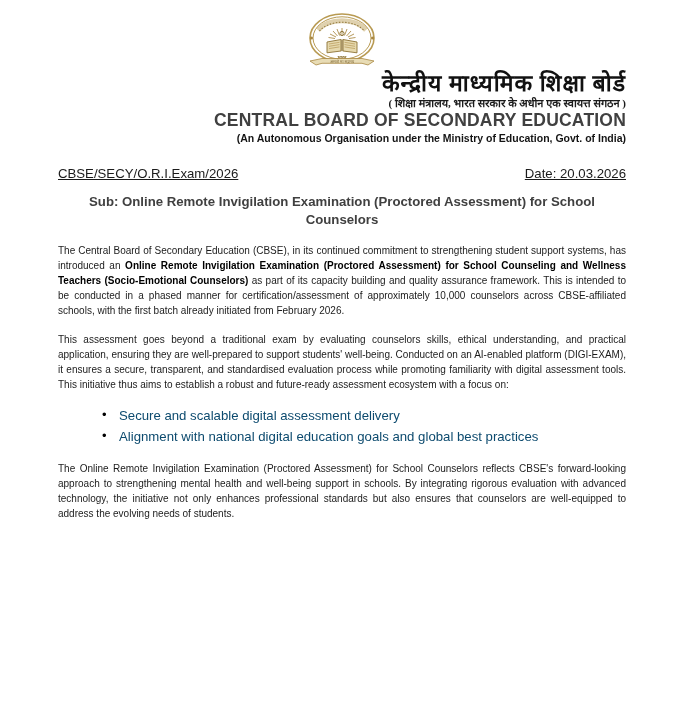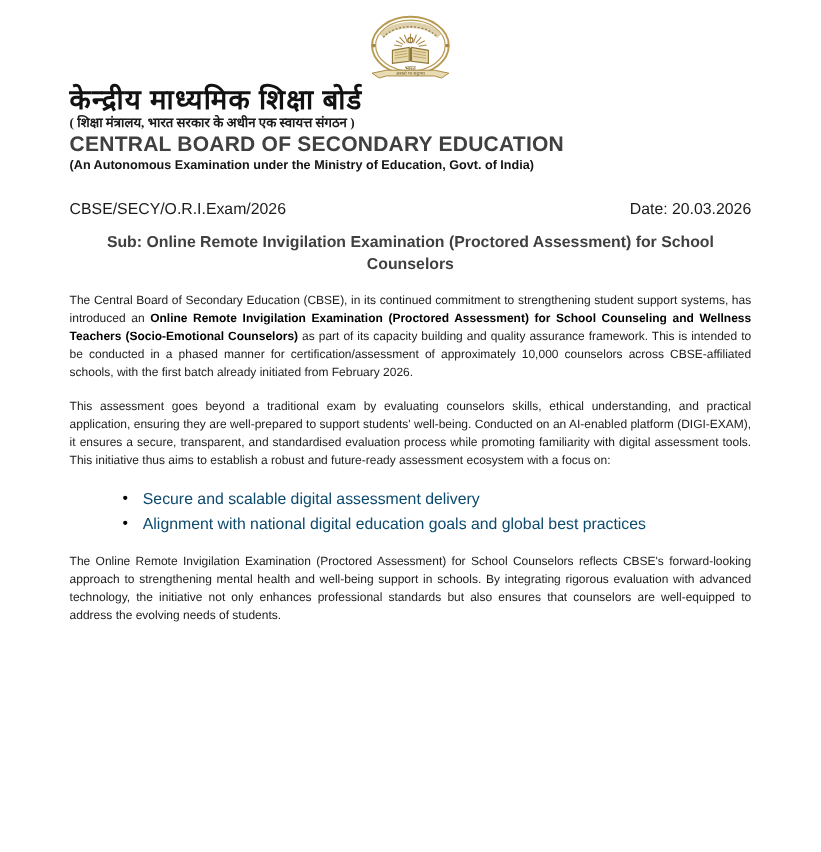--- a/index.html
+++ b/index.html
@@ -21,21 +21,21 @@
     width: 684px;
     height: 710px;
     position: relative;
     box-sizing: border-box;
     padding: 0 58px 0 58px;
   }
 
   
   .letterhead {
     padding-top: 8px;
-    text-align: left;
+    text-align: right;
   }
 
   .emblem-wrap {
     display: flex;
     justify-content: center;
     align-items: flex-start;
     height: 66px;
   }
 
   .emblem {
@@ -87,20 +87,21 @@
   }
 
   
   .ref-row {
     display: flex;
     justify-content: space-between;
     align-items: flex-start;
     margin-top: 21px;
     font-size: 13.2px;
     color: #1b1b1b;
+    text-decoration: underline;
   }
 
   .ref-no { white-space: nowrap; }
   .ref-date { white-space: nowrap; }
 
   
   .subject {
     margin-top: 12px;
     text-align: center;
     font-size: 13.2px;
@@ -191,21 +192,21 @@
         <text x="46" y="50.5" font-size="4.6" text-anchor="middle" fill="#8d7334" font-family="'Liberation Serif', serif" font-weight="bold">भारत</text>
 
         <path d="M14 53 L26 50.5 L66 50.5 L78 53 L72 57 L66 55.3 L26 55.3 L20 57 Z" fill="#e8dcb5" stroke="#a8863f" stroke-width="0.8"></path>
         <text x="46" y="54.6" font-size="4" text-anchor="middle" fill="#7a6330" font-family="'Liberation Serif', serif">असतो मा सद्गमय</text>
       </svg>
     </div>
 
     <div class="hindi-title">केन्द्रीय माध्यमिक शिक्षा बोर्ड</div>
     <div class="hindi-sub">( शिक्षा मंत्रालय, भारत सरकार के अधीन एक स्वायत्त संगठन )</div>
     <div class="eng-title">CENTRAL BOARD OF SECONDARY EDUCATION</div>
-    <div class="eng-sub">(An Autonomous Examination under the Ministry of Education, Govt. of India)</div>
+    <div class="eng-sub">(An Autonomous Organisation under the Ministry of Education, Govt. of India)</div>
   </div>
 
   <div class="ref-row">
     <span class="ref-no">CBSE/SECY/O.R.I.Exam/2026</span>
     <span class="ref-date">Date: 20.03.2026</span>
   </div>
 
   <div class="subject">Sub: Online Remote Invigilation Examination (Proctored Assessment) for School Counselors</div>
 
   <p class="body-para"><span>The Central Board of Secondary Education (CBSE), in its continued commitment to strengthening student support systems, has introduced an </span><b>Online Remote Invigilation Examination (Proctored Assessment) for School Counseling and Wellness Teachers (Socio-Emotional Counselors)</b><span> as part of its capacity building and quality assurance framework. This is intended to be conducted in a phased manner for certification/assessment of approximately 10,000 counselors across CBSE-affiliated schools, with the first batch already initiated from February 2026.</span></p>

